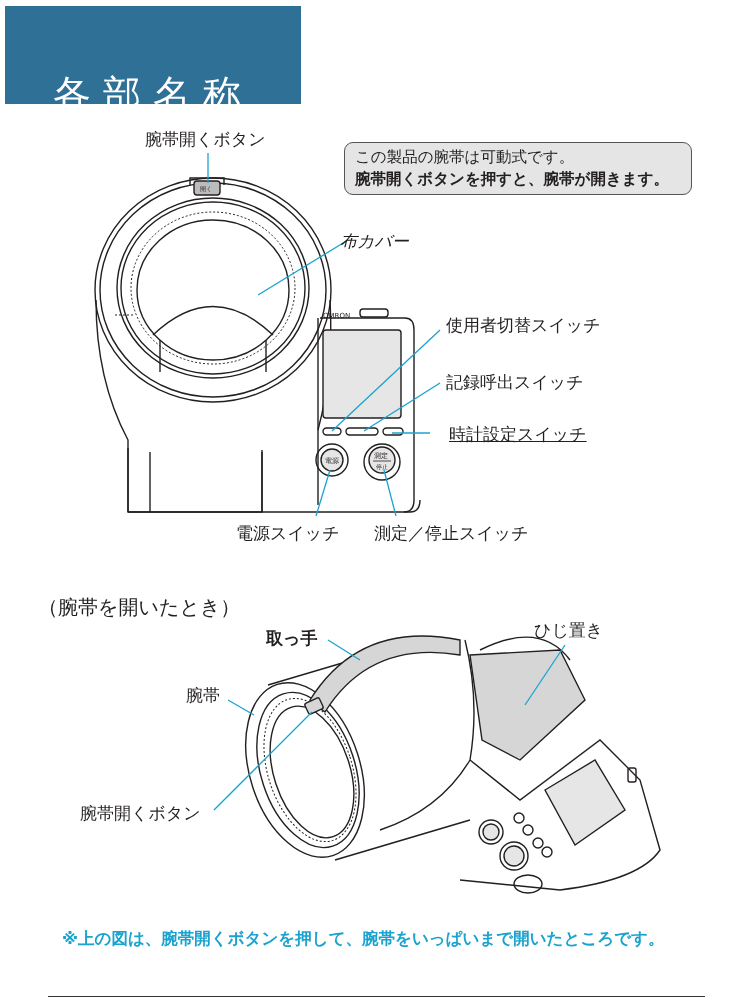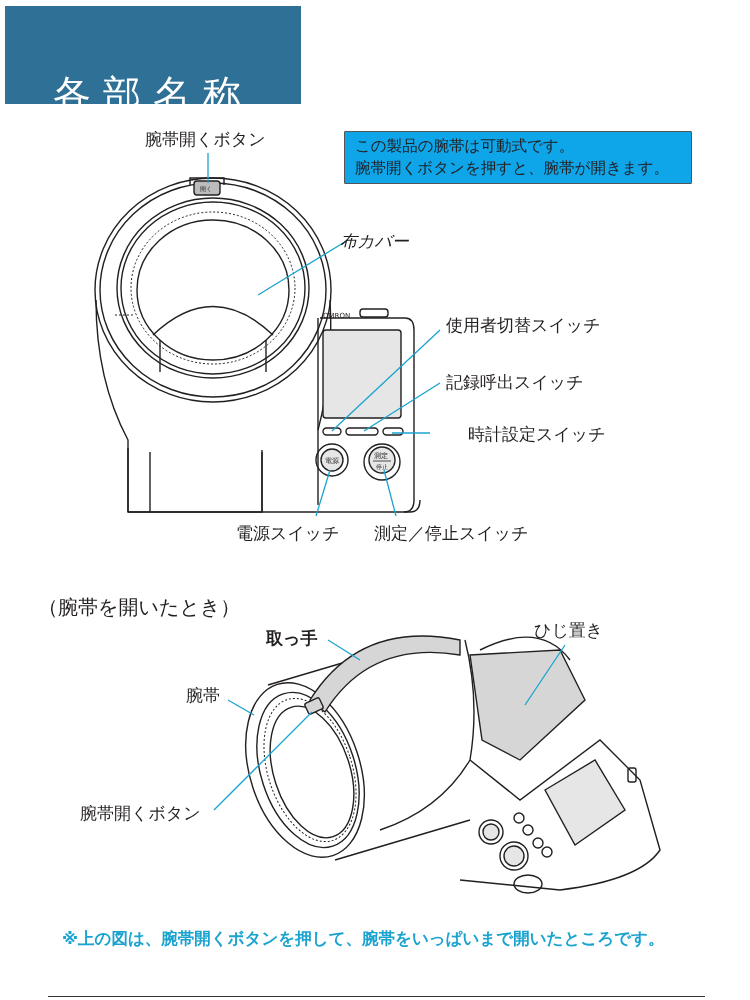--- a/index.html
+++ b/index.html
@@ -2,39 +2,39 @@
 <html><head>
 <meta charset="utf-8">
 <style>
   html, body { margin:0; padding:0; background:#ffffff; }
   body { width:750px; height:1000px; position:relative; overflow:hidden;
          font-family:"DejaVu Sans", "Liberation Sans", sans-serif; color:#231f20; }
   .title-box { position:absolute; left:5px; top:6px; width:296px; height:98px;
                background:#2e7096; }
   .title-text { position:absolute; left:48px; top:26px; font-size:38px; letter-spacing:12px;
                 color:#ffffff; font-weight:normal; white-space:nowrap;margin-top:37px; }
-  .note-box { position:absolute; left:344px; top:131px; width:346px; height:51px;
-              border:1.5px solid #555; border-radius:1px; background:#0ea5e9; }
+  .note-box { position:absolute; left:344px; top:142px; width:346px; height:51px;
+              border:1.5px solid #555; border-radius:9px; background:#e5e5e5; }
   .note-line { position:absolute; left:10px; font-size:15.5px; white-space:nowrap; color:#231f20; }
   .label { position:absolute; font-size:17px; white-space:nowrap; color:#231f20; }
   .section-heading { position:absolute; left:38px; top:594px; font-size:20px; white-space:nowrap; color:#231f20; }
   .footnote { position:absolute; left:62px; top:928px; font-size:16.5px; color:#1aa3cf; white-space:nowrap;font-weight:bold; }
   .rule { position:absolute; left:48px; top:996px; width:657px; height:1px; background:#333; }
   svg { position:absolute; left:0; top:0; }
 </style>
 </head>
 <body>
 
 <div class="title-box">
   <div class="title-text">各部名称</div>
 </div>
 
 <div class="note-box">
   <div class="note-line" style="top:4px;">この製品の腕帯は可動式です。</div>
-  <div class="note-line" style="top:26px;">腕帯開くボタンを押すと、腕帯が開きます。</div>
+  <div class="note-line" style="top:26px;font-weight:bold;">腕帯開くボタンを押すと、腕帯が開きます。</div>
 </div>
 
 <svg width="750" height="1000" viewBox="0 0 750 1000">
   <g fill="none" stroke="#231f20" stroke-width="1.4">
 
     <path d="M96 300 Q96 380 128 440 L128 512 L262 512 L262 450"></path>
     <path d="M330 300 Q334 370 318 430"></path>
 
     <path d="M128 512 L410 512 Q420 512 420 500"></path>
     <path d="M128 448 L128 512"></path>
@@ -136,21 +136,21 @@
     <line x1="565" y1="645" x2="525" y2="705"></line>
     <line x1="228" y1="700" x2="254" y2="715"></line>
     <line x1="214" y1="810" x2="312" y2="712"></line>
   </g>
 </svg>
 
 <div class="label" style="left:145px; top:128px;">腕帯開くボタン</div>
 <div class="label" style="left:340px; top:230px;font-style:italic;">布カバー</div>
 <div class="label" style="left:446px; top:314px;">使用者切替スイッチ</div>
 <div class="label" style="left:446px; top:371px;">記録呼出スイッチ</div>
-<div class="label" style="left:468px; top:423px;">時計設定スイッチ</div>
+<div class="label" style="left:449px; top:423px;text-decoration:underline;">時計設定スイッチ</div>
 <div class="label" style="left:236px; top:522px;">電源スイッチ</div>
 <div class="label" style="left:374px; top:522px;">測定／停止スイッチ</div>
 
 <div class="section-heading">（腕帯を開いたとき）</div>
 <div class="label" style="left:266px; top:627px;font-weight:bold;">取っ手</div>
 <div class="label" style="left:534px; top:619px;">ひじ置き</div>
 <div class="label" style="left:186px; top:684px;">腕帯</div>
 <div class="label" style="left:80px; top:802px;">腕帯開くボタン</div>
 
 <div class="footnote">※上の図は、腕帯開くボタンを押して、腕帯をいっぱいまで開いたところです。</div>

